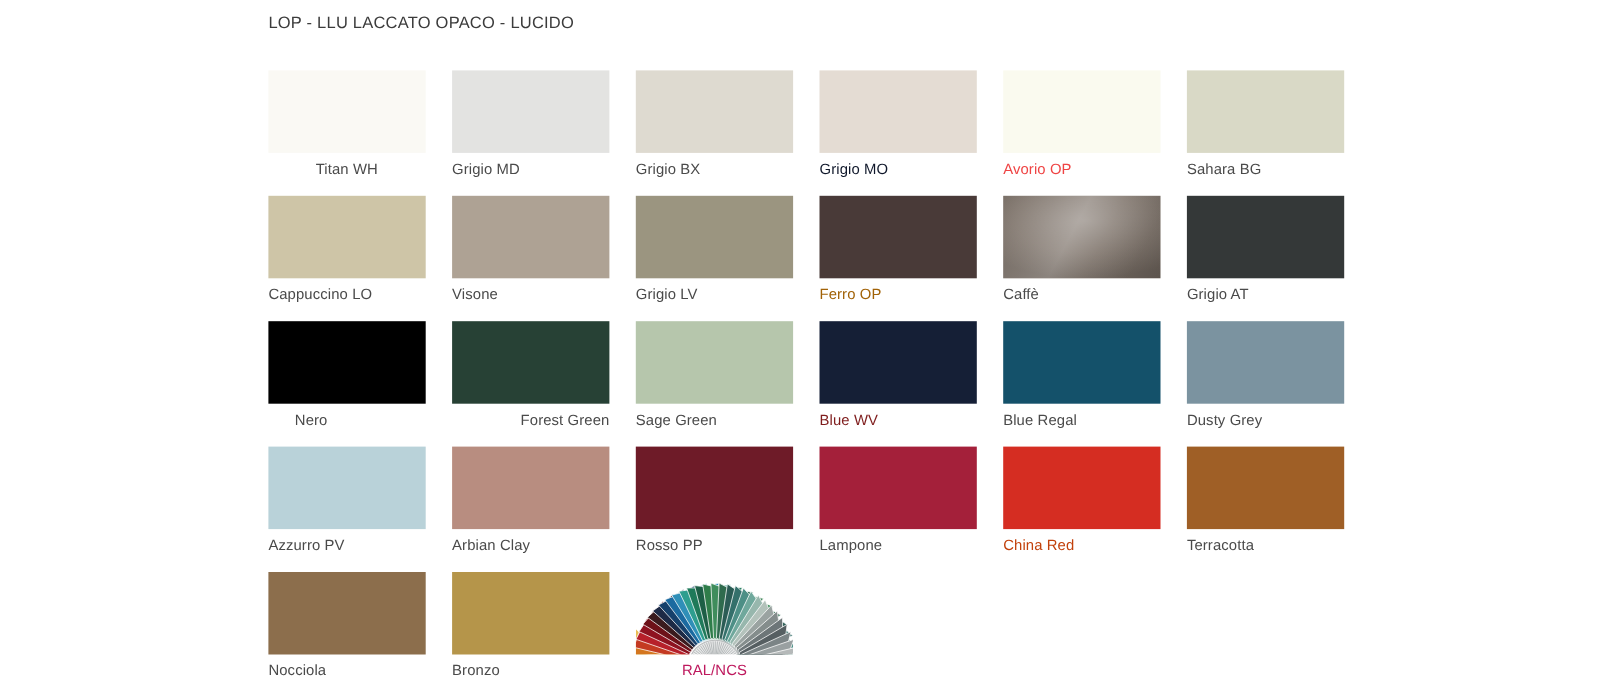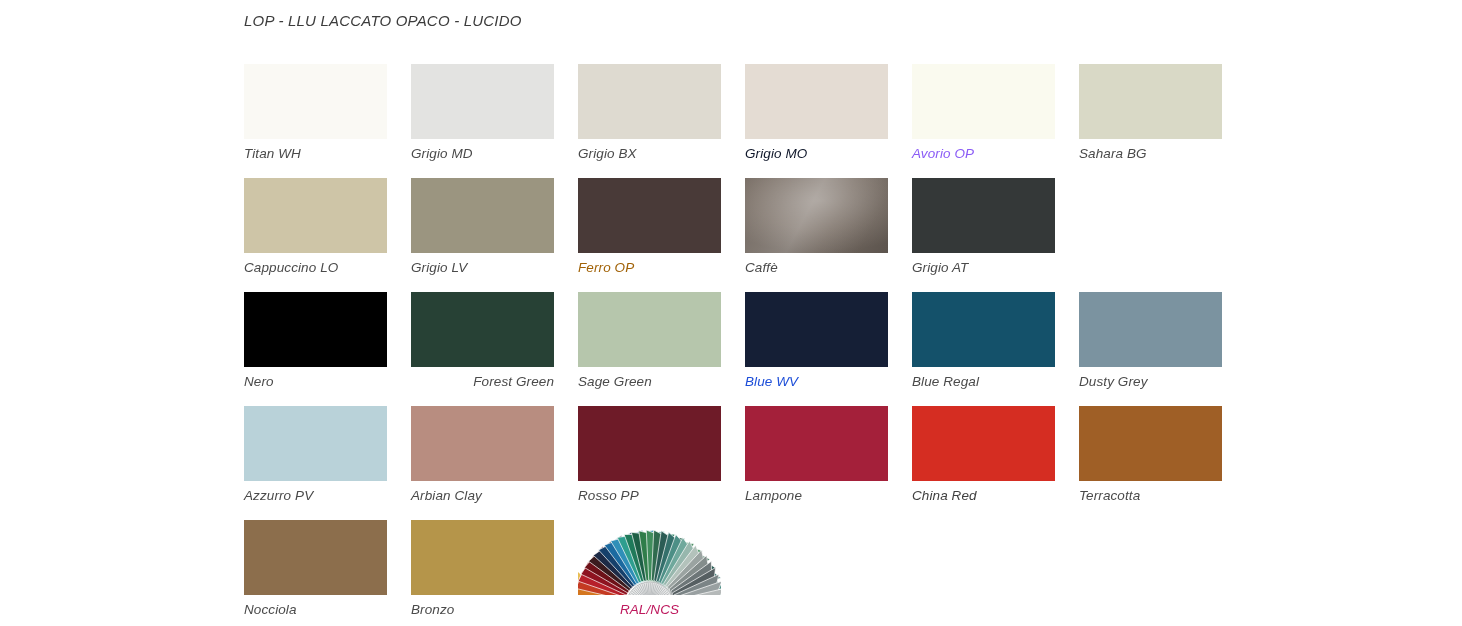--- a/index.html
+++ b/index.html
@@ -13,21 +13,20 @@
     overflow: hidden;
     font-family: "Liberation Sans", sans-serif;
     -webkit-font-smoothing: antialiased;
   }
 
   .page {
     position: relative;
     width: 1316px;
     height: 626px;
     background: #ffffff;
-    font-style: italic;
   }
 
   .palette-title {
     position: absolute;
     left: 244px;
     top: 12px;
     font-size: 15px;
     letter-spacing: 0.2px;
     color: #3c3c3c;
     font-family: "Liberation Sans", sans-serif;
@@ -118,81 +117,85 @@
 <body>
 
 <div class="page" style="background: rgb(255, 255, 255);">
 
   <div class="palette-title" style="color: rgb(60, 60, 60);">LOP - LLU LACCATO OPACO - LUCIDO</div>
 
   <div class="swatch-grid">
       <div class="swatch-row">
         <div class="swatch-cell">
           <div class="swatch-chip" style="background-color: rgb(250, 249, 244);"></div>
-          <div class="swatch-label" style="color: rgb(74, 74, 74);">Titan WH</div>
+          <div class="swatch-label" style="color: rgb(74, 74, 74); margin-left: 43px;">Titan WH</div>
         </div>
         <div class="swatch-cell">
           <div class="swatch-chip" style="background-color: rgb(227, 227, 225);"></div>
           <div class="swatch-label" style="color: rgb(74, 74, 74);">Grigio MD</div>
         </div>
         <div class="swatch-cell">
           <div class="swatch-chip" style="background-color: rgb(222, 218, 208);"></div>
           <div class="swatch-label" style="color: rgb(74, 74, 74);">Grigio BX</div>
         </div>
         <div class="swatch-cell">
           <div class="swatch-chip" style="background-color: rgb(228, 220, 211);"></div>
           <div class="swatch-label" style="color: #0f172a;">Grigio MO</div>
         </div>
         <div class="swatch-cell">
           <div class="swatch-chip" style="background-color: rgb(250, 250, 239);"></div>
-          <div class="swatch-label" style="color: #8b5cf6;">Avorio OP</div>
+          <div class="swatch-label" style="color: #ef4444;">Avorio OP</div>
         </div>
         <div class="swatch-cell">
           <div class="swatch-chip" style="background-color: rgb(217, 217, 198);"></div>
           <div class="swatch-label" style="color: rgb(74, 74, 74);">Sahara BG</div>
         </div>
       </div>
       <div class="swatch-row">
         <div class="swatch-cell">
           <div class="swatch-chip" style="background-color: rgb(206, 197, 167);"></div>
           <div class="swatch-label" style="color: rgb(74, 74, 74);">Cappuccino LO</div>
         </div>
         <div class="swatch-cell">
+          <div class="swatch-chip" style="background-color: rgb(174, 162, 148);"></div>
+          <div class="swatch-label" style="color: rgb(74, 74, 74);">Visone</div>
+        </div>
+        <div class="swatch-cell">
           <div class="swatch-chip" style="background-color: rgb(155, 149, 128);"></div>
           <div class="swatch-label" style="color: rgb(74, 74, 74);">Grigio LV</div>
         </div>
         <div class="swatch-cell">
           <div class="swatch-chip" style="background-color: rgb(73, 58, 56);"></div>
           <div class="swatch-label" style="color: #a16207;">Ferro OP</div>
         </div>
         <div class="swatch-cell">
           <div class="swatch-chip metallic" style="background-color: rgb(125, 114, 105);"></div>
           <div class="swatch-label" style="color: rgb(74, 74, 74);">Caffè</div>
         </div>
         <div class="swatch-cell">
           <div class="swatch-chip" style="background-color: rgb(52, 56, 56);"></div>
           <div class="swatch-label" style="color: rgb(74, 74, 74);">Grigio AT</div>
         </div>
       </div>
       <div class="swatch-row">
         <div class="swatch-cell">
           <div class="swatch-chip" style="background-color: rgb(0, 0, 0);"></div>
-          <div class="swatch-label" style="color: rgb(74, 74, 74);">Nero</div>
+          <div class="swatch-label" style="color: rgb(74, 74, 74); margin-left: 24px;">Nero</div>
         </div>
         <div class="swatch-cell">
           <div class="swatch-chip" style="background-color: rgb(39, 65, 53);"></div>
           <div class="swatch-label" style="color: rgb(74, 74, 74); text-align: right;">Forest Green</div>
         </div>
         <div class="swatch-cell">
           <div class="swatch-chip" style="background-color: rgb(182, 198, 172);"></div>
           <div class="swatch-label" style="color: rgb(74, 74, 74);">Sage Green</div>
         </div>
         <div class="swatch-cell">
           <div class="swatch-chip" style="background-color: rgb(21, 31, 54);"></div>
-          <div class="swatch-label" style="color: #1d4ed8;">Blue WV</div>
+          <div class="swatch-label" style="color: #7f1d1d;">Blue WV</div>
         </div>
         <div class="swatch-cell">
           <div class="swatch-chip" style="background-color: rgb(20, 81, 106);"></div>
           <div class="swatch-label" style="color: rgb(74, 74, 74);">Blue Regal</div>
         </div>
         <div class="swatch-cell">
           <div class="swatch-chip" style="background-color: rgb(123, 147, 160);"></div>
           <div class="swatch-label" style="color: rgb(74, 74, 74);">Dusty Grey</div>
         </div>
       </div>
@@ -208,21 +211,21 @@
         <div class="swatch-cell">
           <div class="swatch-chip" style="background-color: rgb(110, 27, 40);"></div>
           <div class="swatch-label" style="color: rgb(74, 74, 74);">Rosso PP</div>
         </div>
         <div class="swatch-cell">
           <div class="swatch-chip" style="background-color: rgb(164, 32, 58);"></div>
           <div class="swatch-label" style="color: rgb(74, 74, 74);">Lampone</div>
         </div>
         <div class="swatch-cell">
           <div class="swatch-chip" style="background-color: rgb(213, 45, 34);"></div>
-          <div class="swatch-label" style="color: #404040;">China Red</div>
+          <div class="swatch-label" style="color: #c2410c;">China Red</div>
         </div>
         <div class="swatch-cell">
           <div class="swatch-chip" style="background-color: rgb(159, 95, 38);"></div>
           <div class="swatch-label" style="color: rgb(74, 74, 74);">Terracotta</div>
         </div>
       </div>
       <div class="swatch-row">
         <div class="swatch-cell">
           <div class="swatch-chip" style="background-color: rgb(140, 110, 76);"></div>
           <div class="swatch-label" style="color: rgb(74, 74, 74);">Nocciola</div>

